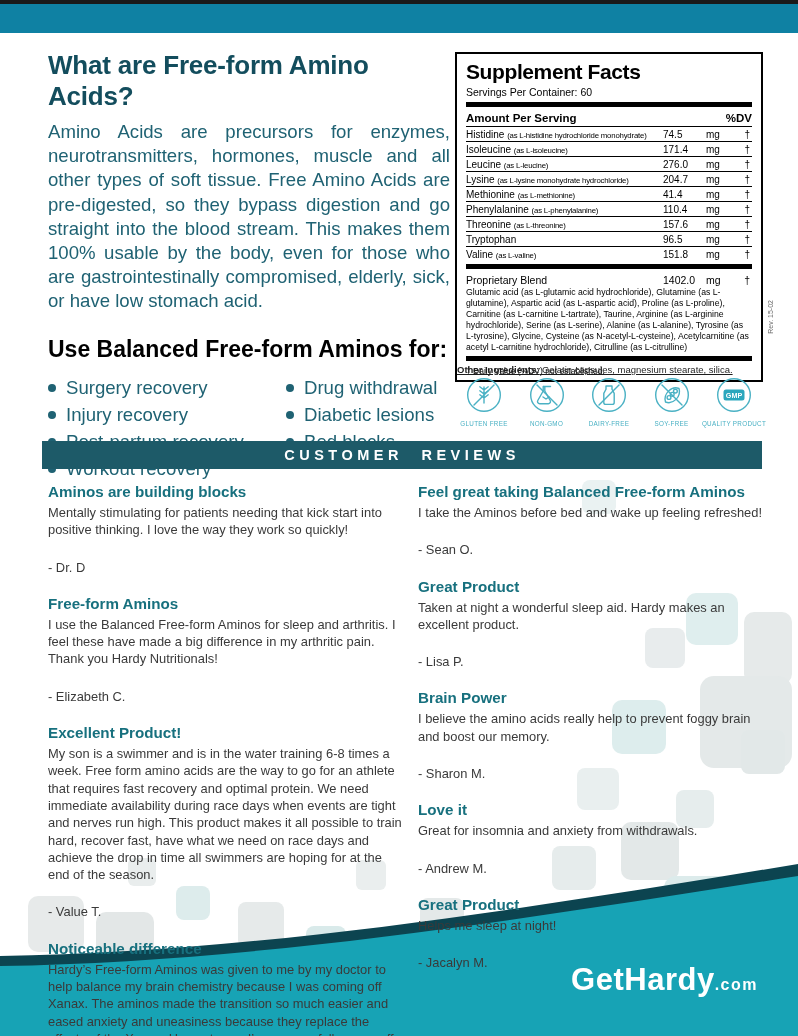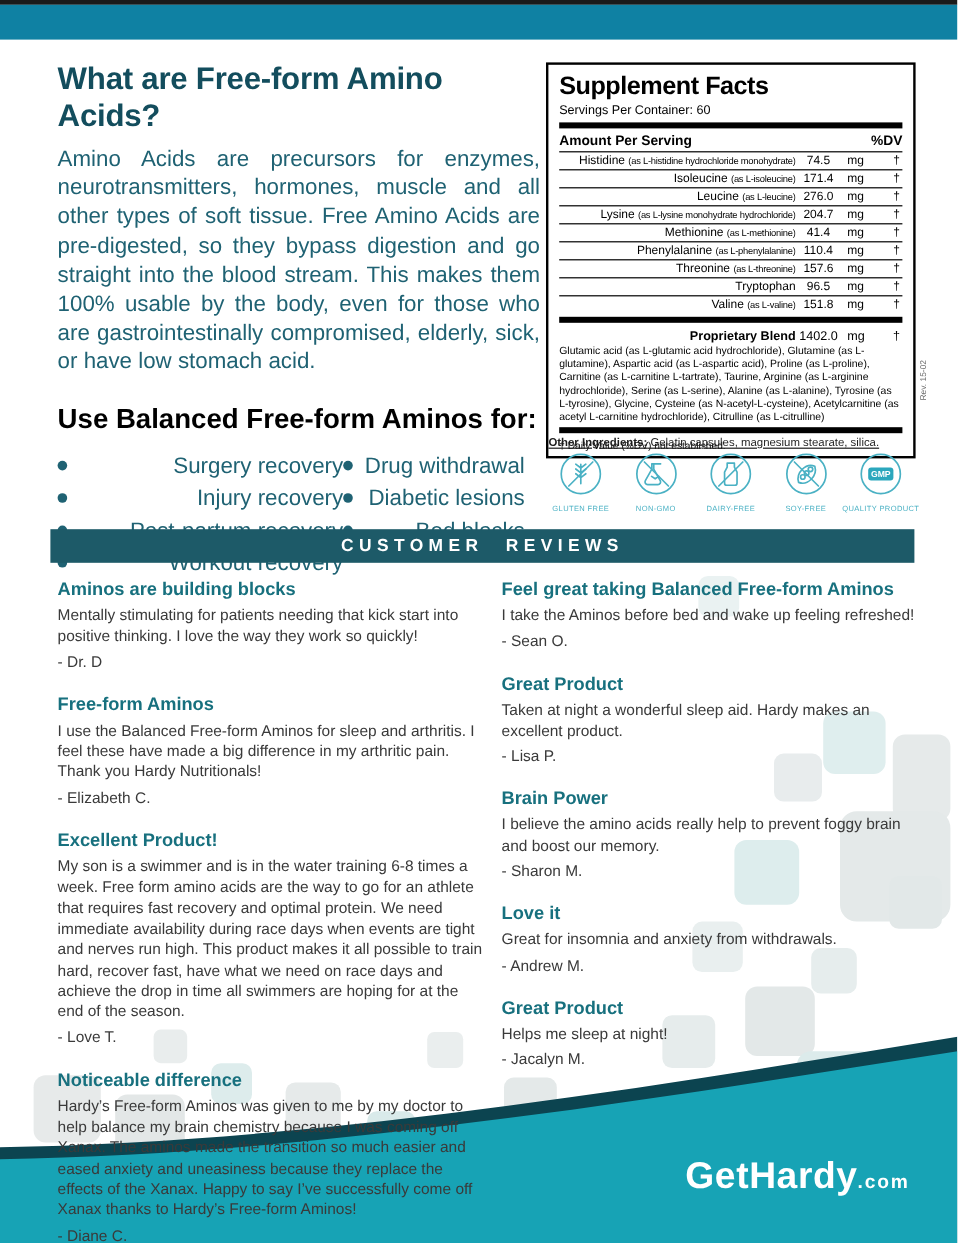--- a/index.html
+++ b/index.html
@@ -9,40 +9,40 @@
   .top-line{position:absolute;left:0;top:0;width:798px;height:4px;background:#1a1a1a;}
   .top-bar{position:absolute;left:0;top:4px;width:798px;height:29px;background:#0f81a3;}
   
   .intro{position:absolute;left:48px;top:50px;width:402px;z-index:2;}
   .intro h1{font-size:26px;font-weight:bold;color:#134d5d;margin:0 0 8px;letter-spacing:-0.2px;}
   .intro p{font-size:18.6px;line-height:24.2px;color:#1f6273;text-align:justify;margin:0;}
   .intro h2{font-size:23px;font-weight:bold;color:#000000;margin:22px 0 11px;}
   .uses{display:flex;color:#1f6273;font-size:18.6px;}
   .uses ul{list-style:none;margin:0;padding:0;}
   .uses ul.u-left{width:238px;}
-  .uses li{line-height:27px;padding-left:18px;position:relative;text-align:right;}
+  .uses li{line-height:27px;padding-left:18px;position:relative;}
   .uses li::before{content:"";position:absolute;left:0;top:10px;width:8px;height:8px;
                    border-radius:50%;background:#1f6273;}
   
   .sf-box{position:absolute;left:455px;top:52px;width:308px;box-sizing:border-box;
           border:2px solid #000;background:#fff;padding:6px 9px 3px;z-index:2;color:#000;}
   .sf-title{font-size:21px;font-weight:900;letter-spacing:-0.4px;margin:0 0 2px;}
   .sf-serving{font-size:10.5px;line-height:13px;}
   .sf-bar{height:5px;background:#000;margin:3px 0;}
   .sf-head{display:flex;justify-content:space-between;font-weight:bold;font-size:11.5px;
            padding:2px 0;border-bottom:1px solid #000;}
   .sf-row{display:flex;align-items:baseline;font-size:10px;padding:1.5px 0;}
   .sf-row + .sf-row{border-top:1px solid #000;}
-  .sf-name{flex:1;white-space:nowrap;overflow:hidden;text-align:right;}
+  .sf-name{flex:1;white-space:nowrap;overflow:hidden;}
   .sf-form{font-size:7.8px;letter-spacing:-0.2px;}
-  .sf-amt{width:38px;text-align:center;}
+  .sf-amt{width:38px;text-align:left;}
   .sf-unit{width:18px;text-align:left;padding-left:5px;}
   .sf-dv{width:26px;text-align:right;padding-right:2px;}
   .sf-blend-row{display:flex;align-items:baseline;font-size:10.5px;padding:2px 0 0;}
-  .sf-blend-row .sf-name{font-weight:bold;}
+  .sf-blend-row .sf-name{font-weight:normal;}
   .sf-ingredients{font-size:8.7px;line-height:11px;margin:1px 0 2px;}
   .sf-foot{font-size:8.5px;padding:2px 0 1px;}
   .other-ing{position:absolute;left:457px;top:364px;width:306px;font-size:9.5px;color:#1d1d1d;z-index:2;text-decoration:underline;}
   .rev-vert{position:absolute;left:767px;top:300px;font-size:7px;color:#6b6b6b;
             writing-mode:vertical-rl;transform:rotate(180deg);z-index:2;}
   
   .badges{position:absolute;left:455px;top:377px;width:308px;display:flex;
           justify-content:space-between;z-index:2;}
   .badge{width:58px;display:flex;flex-direction:column;align-items:center;}
   .badge svg{width:36px;height:36px;}
@@ -52,21 +52,21 @@
   .banner{position:absolute;left:42px;top:441px;width:720px;height:28px;background:#1d5a68;
           color:#fff;display:flex;align-items:center;justify-content:center;font-size:14.5px;
           font-weight:bold;letter-spacing:4.5px;word-spacing:10px;z-index:2;}
   
   .reviews{position:absolute;left:48px;top:483px;display:flex;gap:12px;z-index:2;}
   .rcol-left{width:358px;}
   .rcol-right{width:348px;}
   .review{margin-bottom:19px;}
   .review h3{font-size:15.2px;font-weight:bold;color:#17707e;margin:0 0 4px;}
   .review p{font-size:12.9px;line-height:17.3px;color:#3a3a3a;margin:0;}
-  .review .author{margin-top:4px;}
+  .review .author{margin-top:20px;}
   
   .deco{position:absolute;z-index:0;border-radius:10px;}
   
   .wave{position:absolute;left:0;top:856px;width:798px;height:180px;z-index:1;}
   .brand{position:absolute;right:40px;top:962px;color:#fff;z-index:3;white-space:nowrap;}
   .brand-main{font-size:31px;font-weight:800;letter-spacing:0.5px;}
   .brand-tld{font-size:16px;font-weight:bold;letter-spacing:1.5px;}
 </style>
 </head>
 <body>
@@ -266,21 +266,21 @@
         <p class="author">- Dr. D</p>
       </div>
       <div class="review">
         <h3>Free-form Aminos</h3>
         <p>I use the Balanced Free-form Aminos for sleep and arthritis. I feel these have made a big difference in my arthritic pain. Thank you Hardy Nutritionals!</p>
         <p class="author">- Elizabeth C.</p>
       </div>
       <div class="review">
         <h3>Excellent Product!</h3>
         <p>My son is a swimmer and is in the water training 6-8 times a week. Free form amino acids are the way to go for an athlete that requires fast recovery and optimal protein. We need immediate availability during race days when events are tight and nerves run high. This product makes it all possible to train hard, recover fast, have what we need on race days and achieve the drop in time all swimmers are hoping for at the end of the season.</p>
-        <p class="author">- Love T.</p>
+        <p class="author">- Value T.</p>
       </div>
       <div class="review">
         <h3>Noticeable difference</h3>
         <p>Hardy’s Free-form Aminos was given to me by my doctor to help balance my brain chemistry because I was coming off Xanax. The aminos made the transition so much easier and eased anxiety and uneasiness because they replace the effects of the Xanax. Happy to say I’ve successfully come off Xanax thanks to Hardy’s Free-form Aminos!</p>
         <p class="author">- Diane C.</p>
       </div>
     </div>
     <div class="rcol-right">
       <div class="review">
         <h3>Feel great taking Balanced Free-form Aminos</h3>

